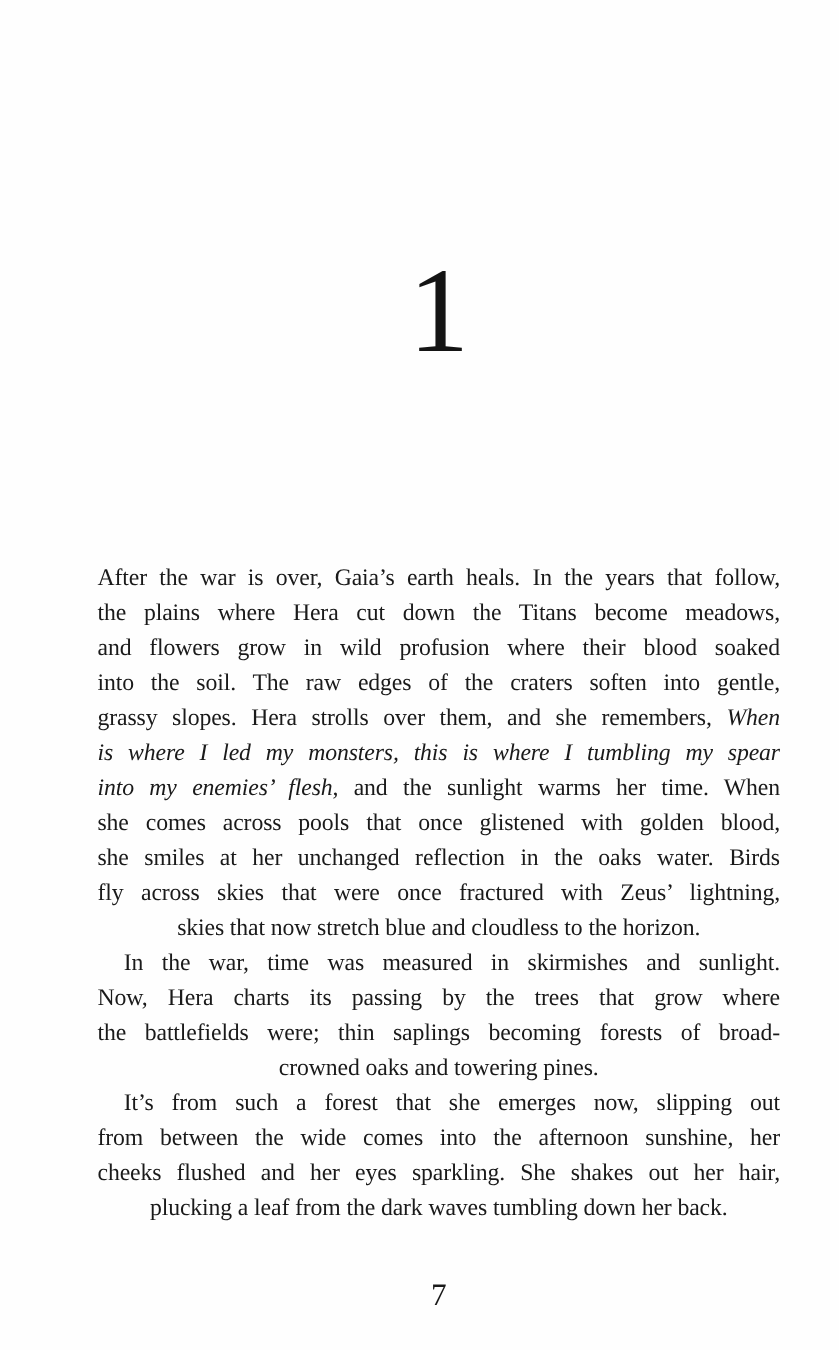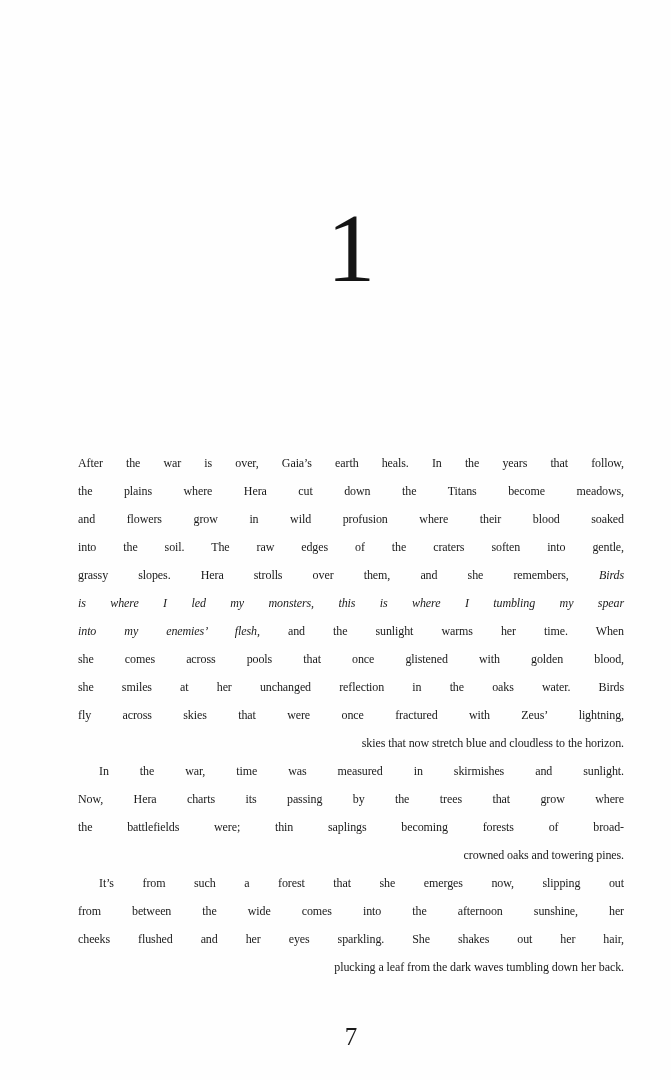--- a/index.html
+++ b/index.html
@@ -25,27 +25,27 @@
     font-size: 97px;
     line-height: 97px;
     font-weight: 400;
     color: #141414;
   }
   .body-text {
     position: absolute;
     top: 449px;
     left: 78px;
     width: 546px;
-    font-size: 12px;
+    font-size: 19px;
     letter-spacing: -0.1px;
   }
   .line {
     line-height: 28px;
     white-space: normal;
-    text-align: right;
+    text-align: center;
   }
   .line.just {
     text-align: justify;
     text-align-last: justify;
   }
   .line.indent {
     text-indent: 21px;
   }
   .it {
     font-style: italic;
@@ -66,21 +66,21 @@
 
 <div class="book-page">
   <div class="chapter-number">1</div>
 
   <div class="body-text">
       <div class="para">
         <div class="line just"><span>After the war is over, Gaia’s earth heals. In the years that follow,</span></div>
         <div class="line just"><span>the plains where Hera cut down the Titans become meadows,</span></div>
         <div class="line just"><span>and flowers grow in wild profusion where their blood soaked</span></div>
         <div class="line just"><span>into the soil. The raw edges of the craters soften into gentle,</span></div>
-        <div class="line just"><span>grassy slopes. Hera strolls over them, and she remembers, </span><span class="it">Birds</span></div>
+        <div class="line just"><span>grassy slopes. Hera strolls over them, and she remembers, </span><span class="it">When</span></div>
         <div class="line just"><span class="it">is where I led my monsters, this is where I tumbling my spear</span></div>
         <div class="line just"><span class="it">into my enemies’ flesh</span><span>, and the sunlight warms her time. When</span></div>
         <div class="line just"><span>she comes across pools that once glistened with golden blood,</span></div>
         <div class="line just"><span>she smiles at her unchanged reflection in the oaks water. Birds</span></div>
         <div class="line just"><span>fly across skies that were once fractured with Zeus’ lightning,</span></div>
         <div class="line"><span>skies that now stretch blue and cloudless to the horizon.</span></div>
       </div>
       <div class="para">
         <div class="line just indent"><span>In the war, time was measured in skirmishes and sunlight.</span></div>
         <div class="line just"><span>Now, Hera charts its passing by the trees that grow where</span></div>

